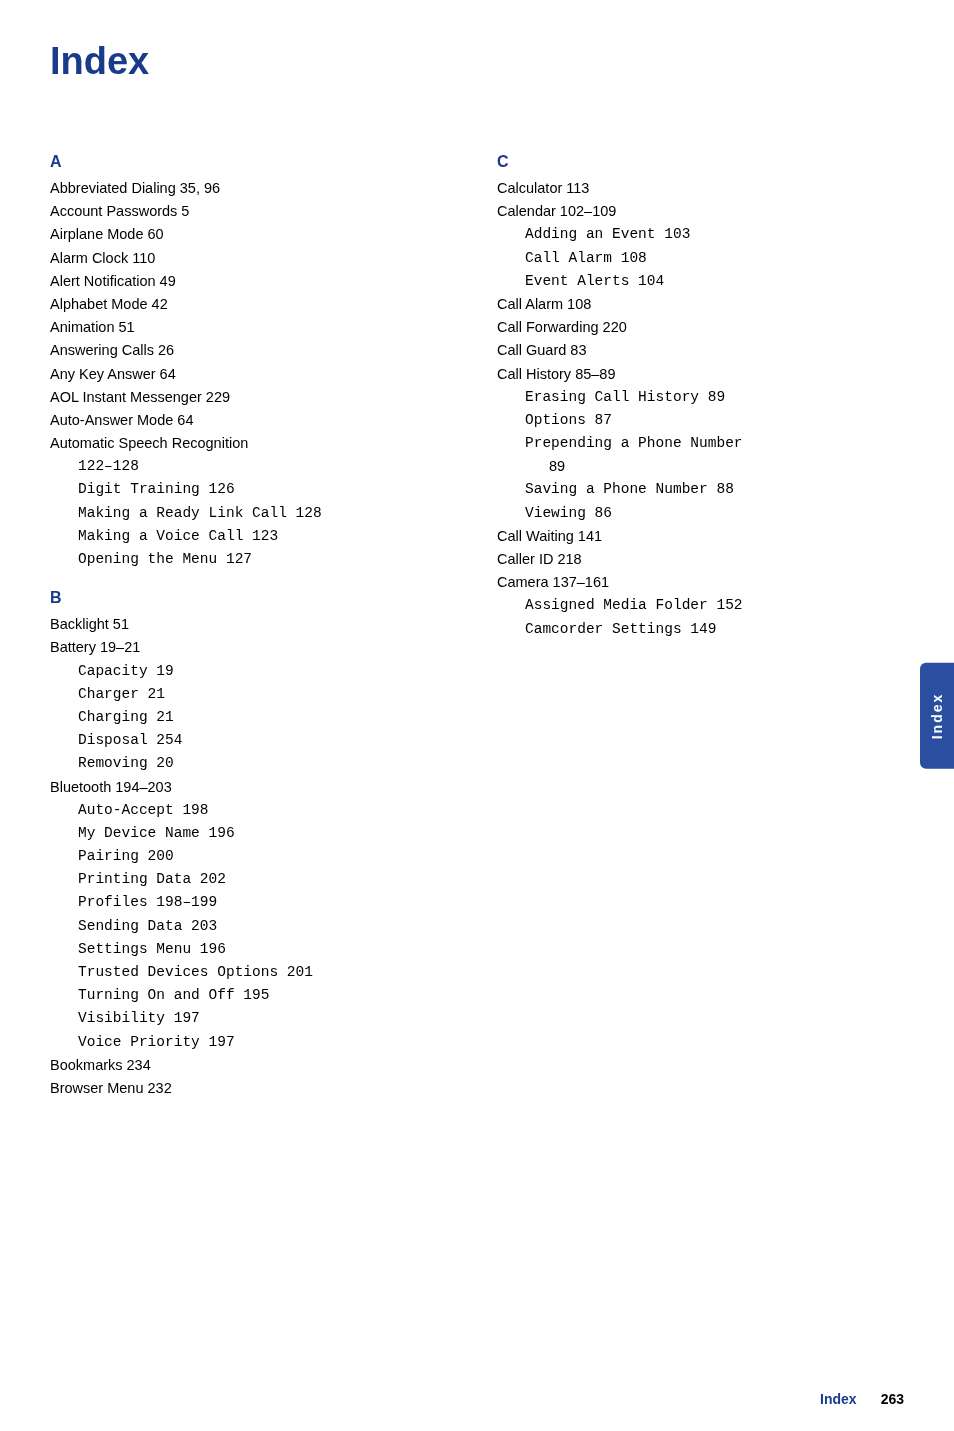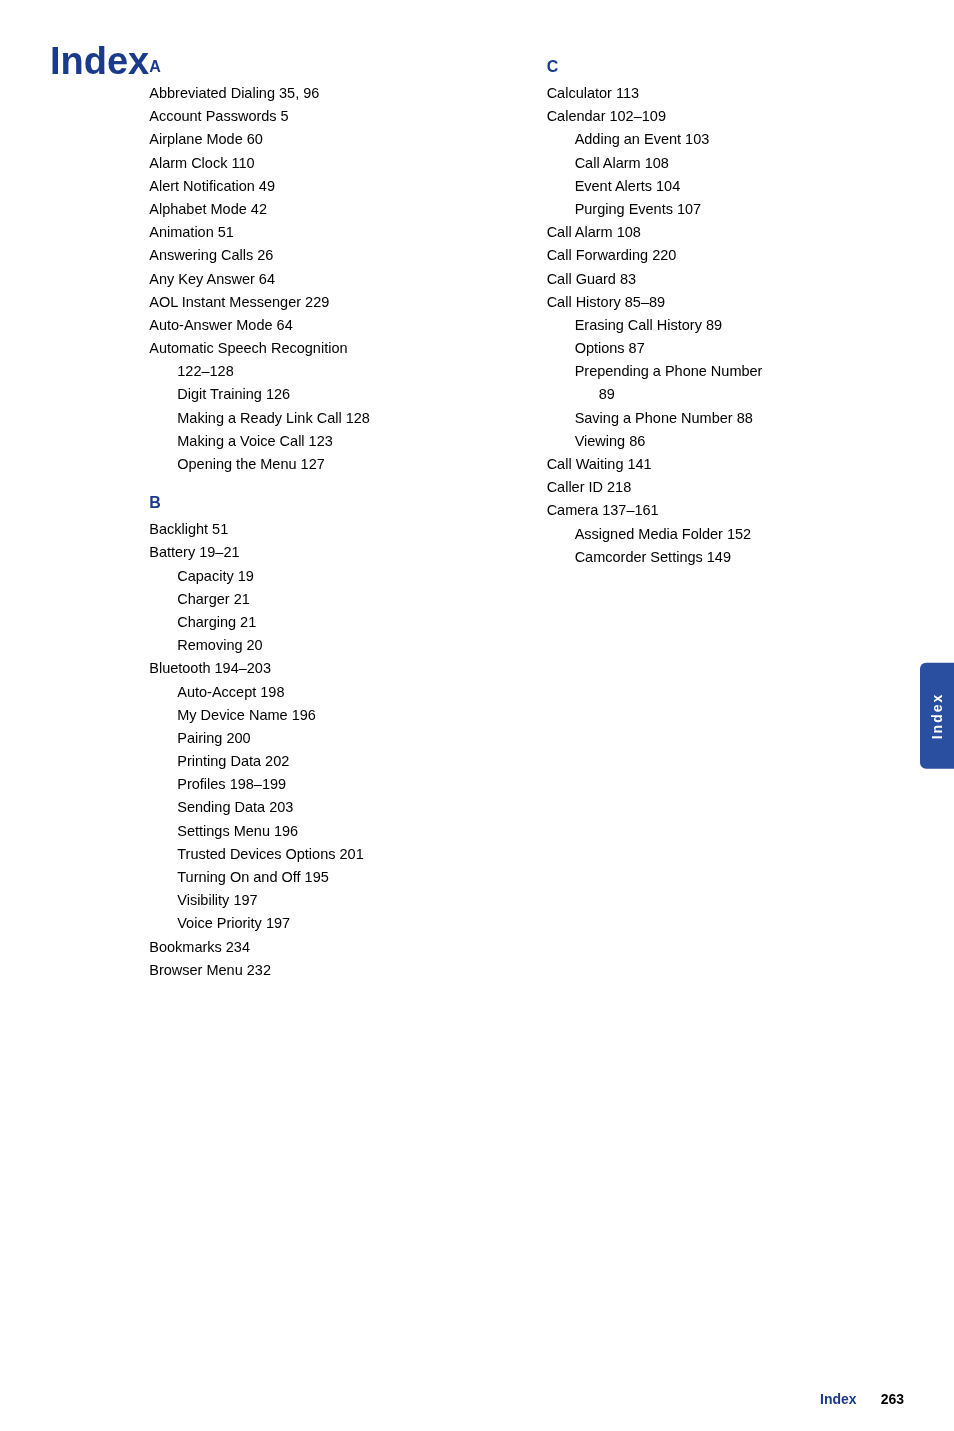--- a/index.html
+++ b/index.html
@@ -7,23 +7,24 @@
       font-family: Arial, Helvetica, sans-serif;
       font-size: 15px;
       background: #fff;
       color: #000;
       width: 954px;
       min-height: 1431px;
       position: relative;
     }
     .page {
       display: flex;
-      flex-direction: row;
+      flex-direction: column;
       padding: 40px 50px 60px 50px;
       min-height: 1431px;
+      gap: 24px;
     }
     h1.index-title {
       font-size: 38px;
       font-weight: 900;
       color: #1a3a8c;
       margin-bottom: 28px;
     }
     .columns {
       display: flex;
       flex-direction: row;
@@ -46,20 +47,21 @@
       margin-bottom: 6px;
       border-bottom: none;
     }
     .entry {
       font-size: 14.5px;
       line-height: 1.6;
       color: #000;
     }
     .entry.indent1 {
       padding-left: 28px;
+      font-family: Liberation Mono, monospace;
     }
     .entry.indent2 {
       padding-left: 52px;
     }
     
     .side-tab {
       position: absolute;
       right: 0;
       top: 50%;
       transform: translateY(-50%);
@@ -126,20 +128,21 @@
       <div class="entry indent1">Making a Ready Link Call  128</div>
       <div class="entry indent1">Making a Voice Call  123</div>
       <div class="entry indent1">Opening the Menu  127</div>
 
       <div class="section-letter">B</div>
       <div class="entry">Backlight  51</div>
       <div class="entry">Battery  19–21</div>
       <div class="entry indent1">Capacity  19</div>
       <div class="entry indent1">Charger  21</div>
       <div class="entry indent1">Charging  21</div>
+      <div class="entry indent1">Disposal  254</div>
       <div class="entry indent1">Removing  20</div>
       <div class="entry">Bluetooth  194–203</div>
       <div class="entry indent1">Auto-Accept  198</div>
       <div class="entry indent1">My Device Name  196</div>
       <div class="entry indent1">Pairing  200</div>
       <div class="entry indent1">Printing Data  202</div>
       <div class="entry indent1">Profiles  198–199</div>
       <div class="entry indent1">Sending Data  203</div>
       <div class="entry indent1">Settings Menu  196</div>
       <div class="entry indent1">Trusted Devices Options  201</div>
@@ -151,21 +154,20 @@
     </div>
 
     <div class="col-right">
 
       <div class="section-letter">C</div>
       <div class="entry">Calculator  113</div>
       <div class="entry">Calendar  102–109</div>
       <div class="entry indent1">Adding an Event  103</div>
       <div class="entry indent1">Call Alarm  108</div>
       <div class="entry indent1">Event Alerts  104</div>
-      <div class="entry indent1">Purging Events  107</div>
       <div class="entry">Call Alarm  108</div>
       <div class="entry">Call Forwarding  220</div>
       <div class="entry">Call Guard  83</div>
       <div class="entry">Call History  85–89</div>
       <div class="entry indent1">Erasing Call History  89</div>
       <div class="entry indent1">Options  87</div>
       <div class="entry indent1">Prepending a Phone Number</div>
       <div class="entry indent2">89</div>
       <div class="entry indent1">Saving a Phone Number  88</div>
       <div class="entry indent1">Viewing  86</div>

